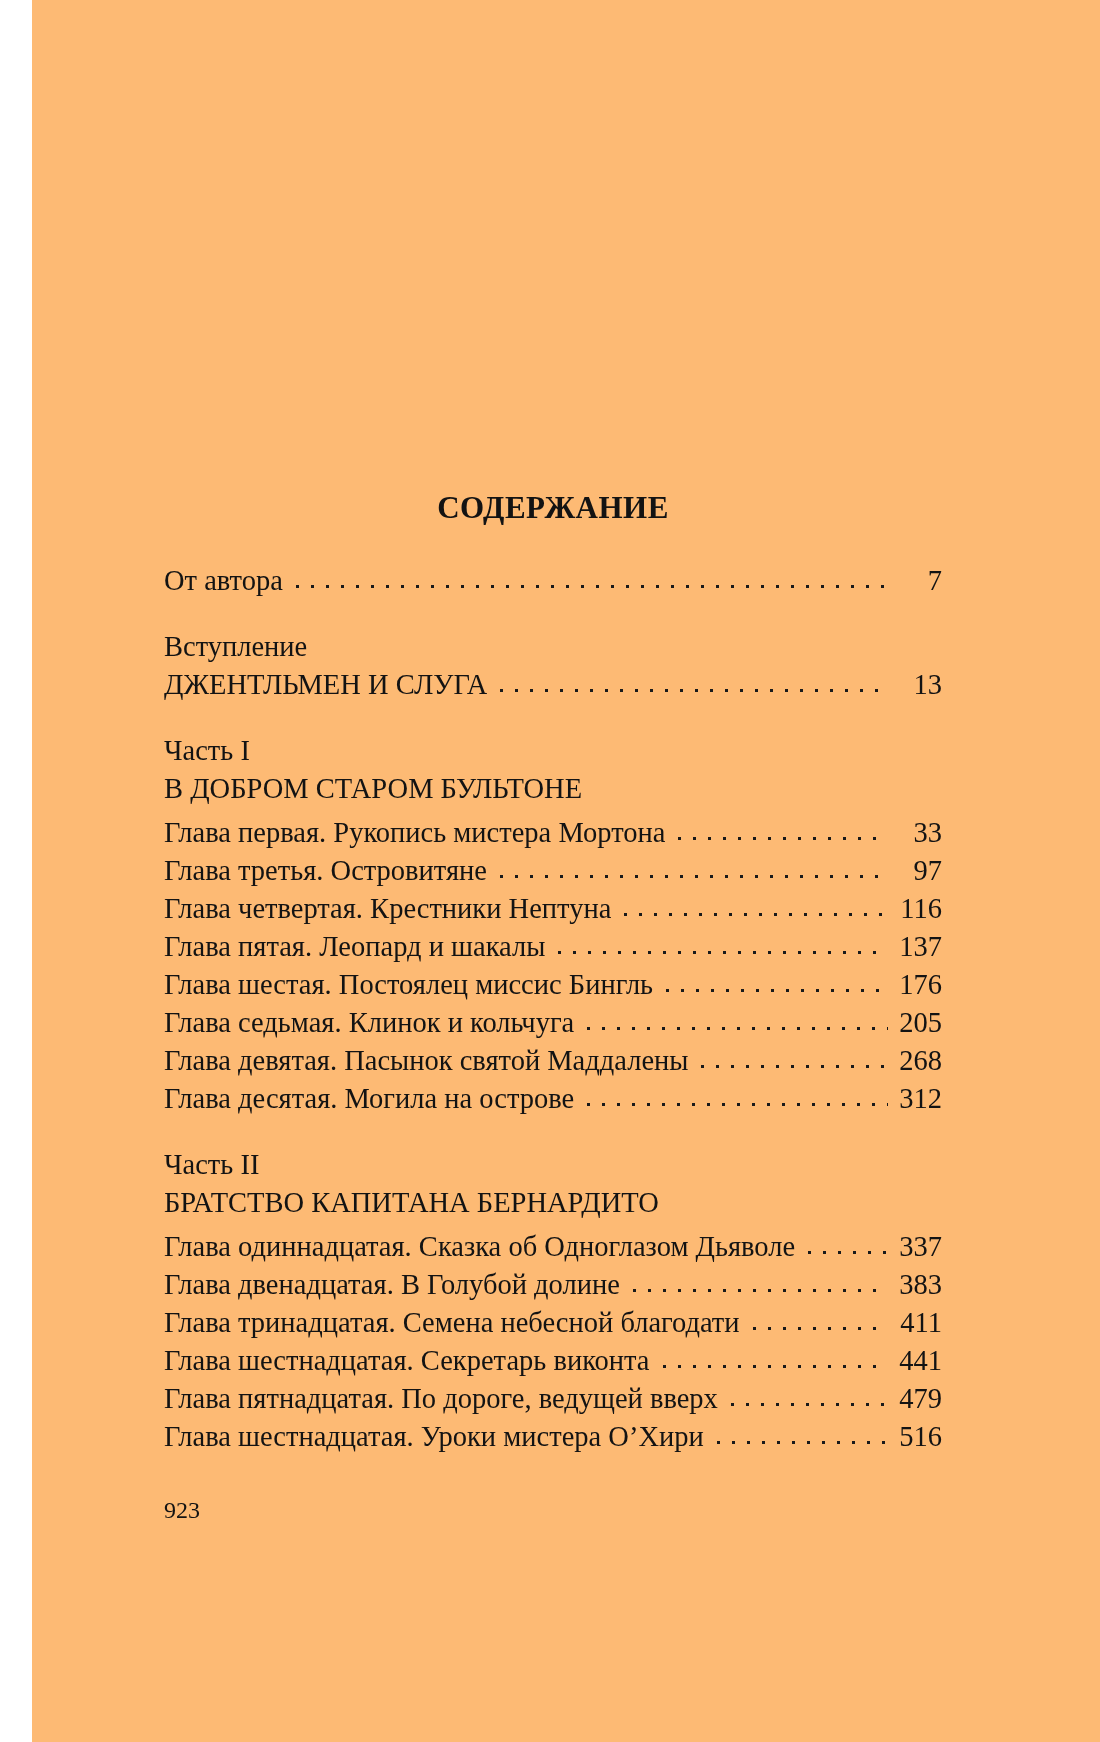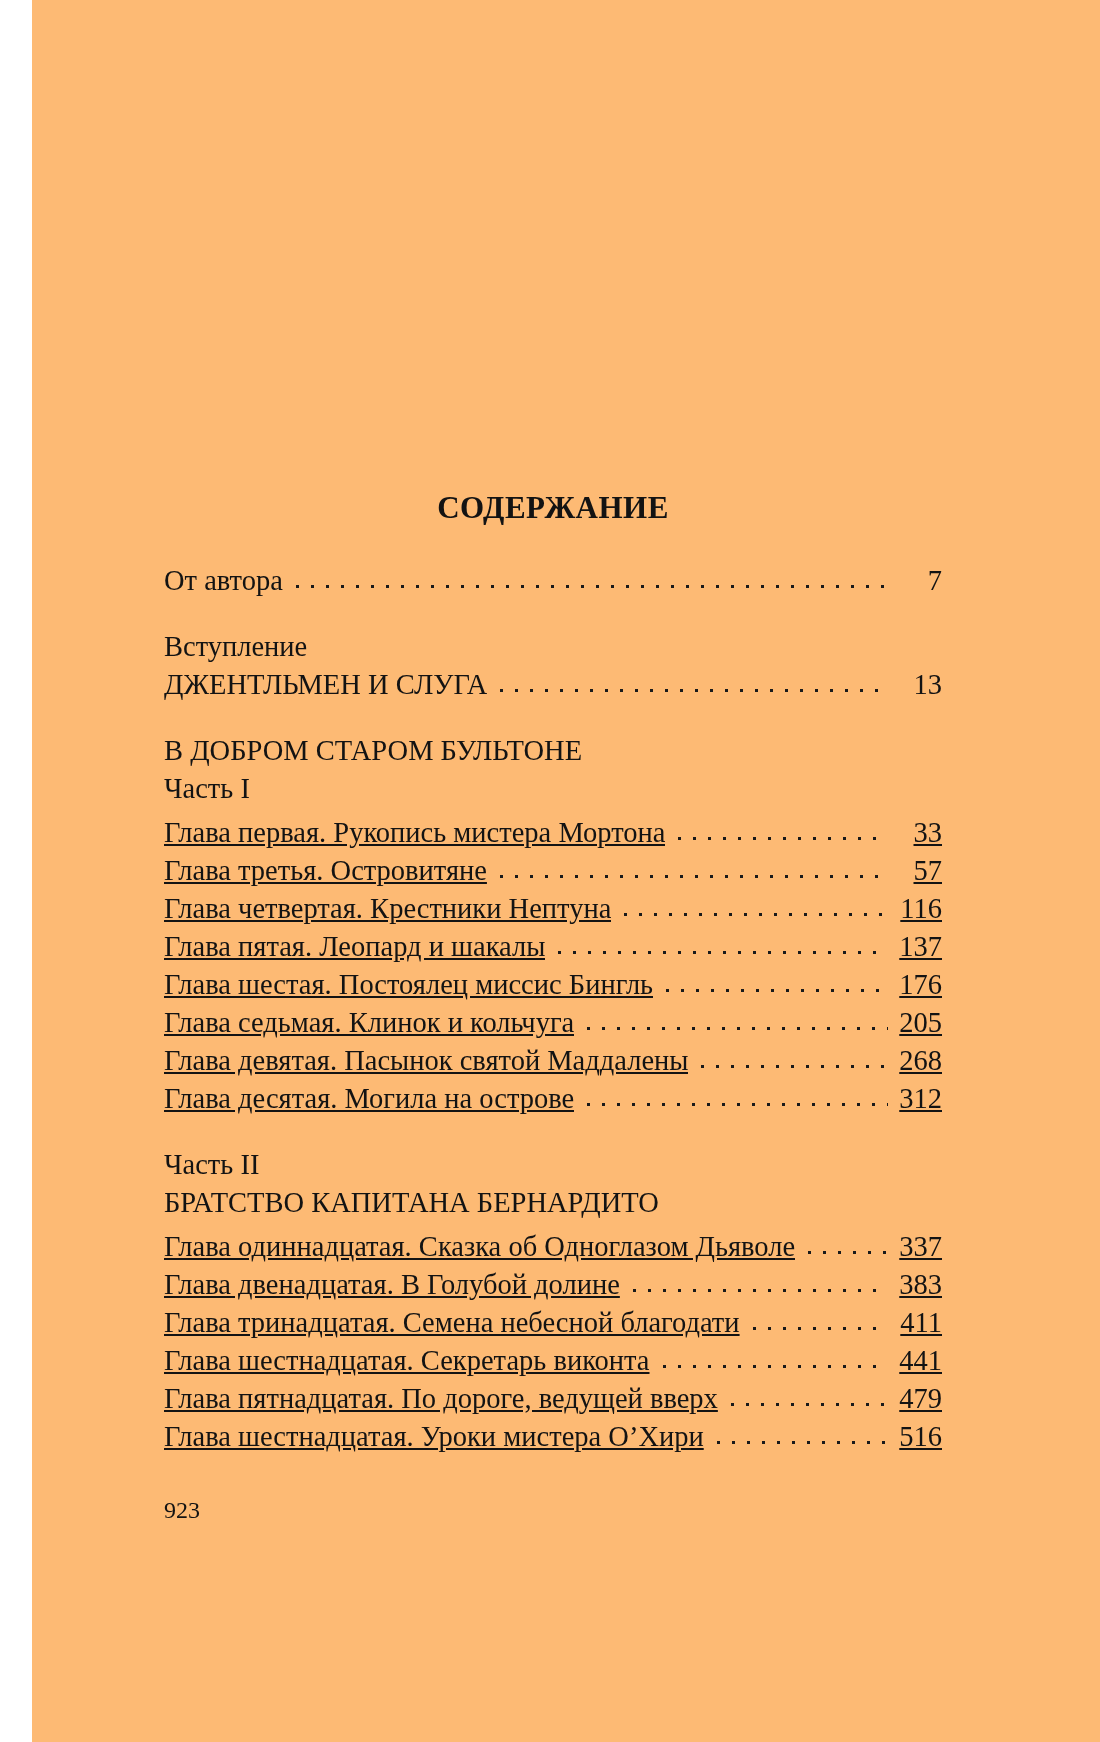--- a/index.html
+++ b/index.html
@@ -31,21 +31,21 @@
     letter-spacing: 0.5px;
     line-height: 36px;
     margin: 0 0 36px 0;
   }
   .section { margin-top: 28px; }
   .section.first { margin-top: 0; }
   .heading-line {
     line-height: 38px;
     white-space: nowrap;
   }
-  .entries.after-heading { margin-top: 6px; text-decoration: underline; }
+  .entries.after-heading { margin-top: 6px; }
   .entry {
     display: flex;
     align-items: flex-start;
     line-height: 38px;
   }
   .entry-label {
     white-space: nowrap;
     flex: 0 1 auto;
     overflow: hidden;
   }
@@ -96,32 +96,32 @@
       <div class="entries">
         <div class="entry">
           <span class="entry-label">ДЖЕНТЛЬМЕН И СЛУГА</span>
           <span class="leader"></span>
           <span class="pagenum">13</span>
         </div>
       </div>
     </div>
 
     <div class="section">
+      <div class="heading-line">Часть I</div>
       <div class="heading-line">В ДОБРОМ СТАРОМ БУЛЬТОНЕ</div>
-      <div class="heading-line">Часть I</div>
       <div class="entries after-heading">
         <div class="entry">
           <span class="entry-label">Глава первая. Рукопись мистера Мортона</span>
           <span class="leader"></span>
           <span class="pagenum">33</span>
         </div>
         <div class="entry">
           <span class="entry-label">Глава третья. Островитяне</span>
           <span class="leader"></span>
-          <span class="pagenum">57</span>
+          <span class="pagenum">97</span>
         </div>
         <div class="entry">
           <span class="entry-label">Глава четвертая. Крестники Нептуна</span>
           <span class="leader"></span>
           <span class="pagenum">116</span>
         </div>
         <div class="entry">
           <span class="entry-label">Глава пятая. Леопард и шакалы</span>
           <span class="leader"></span>
           <span class="pagenum">137</span>

